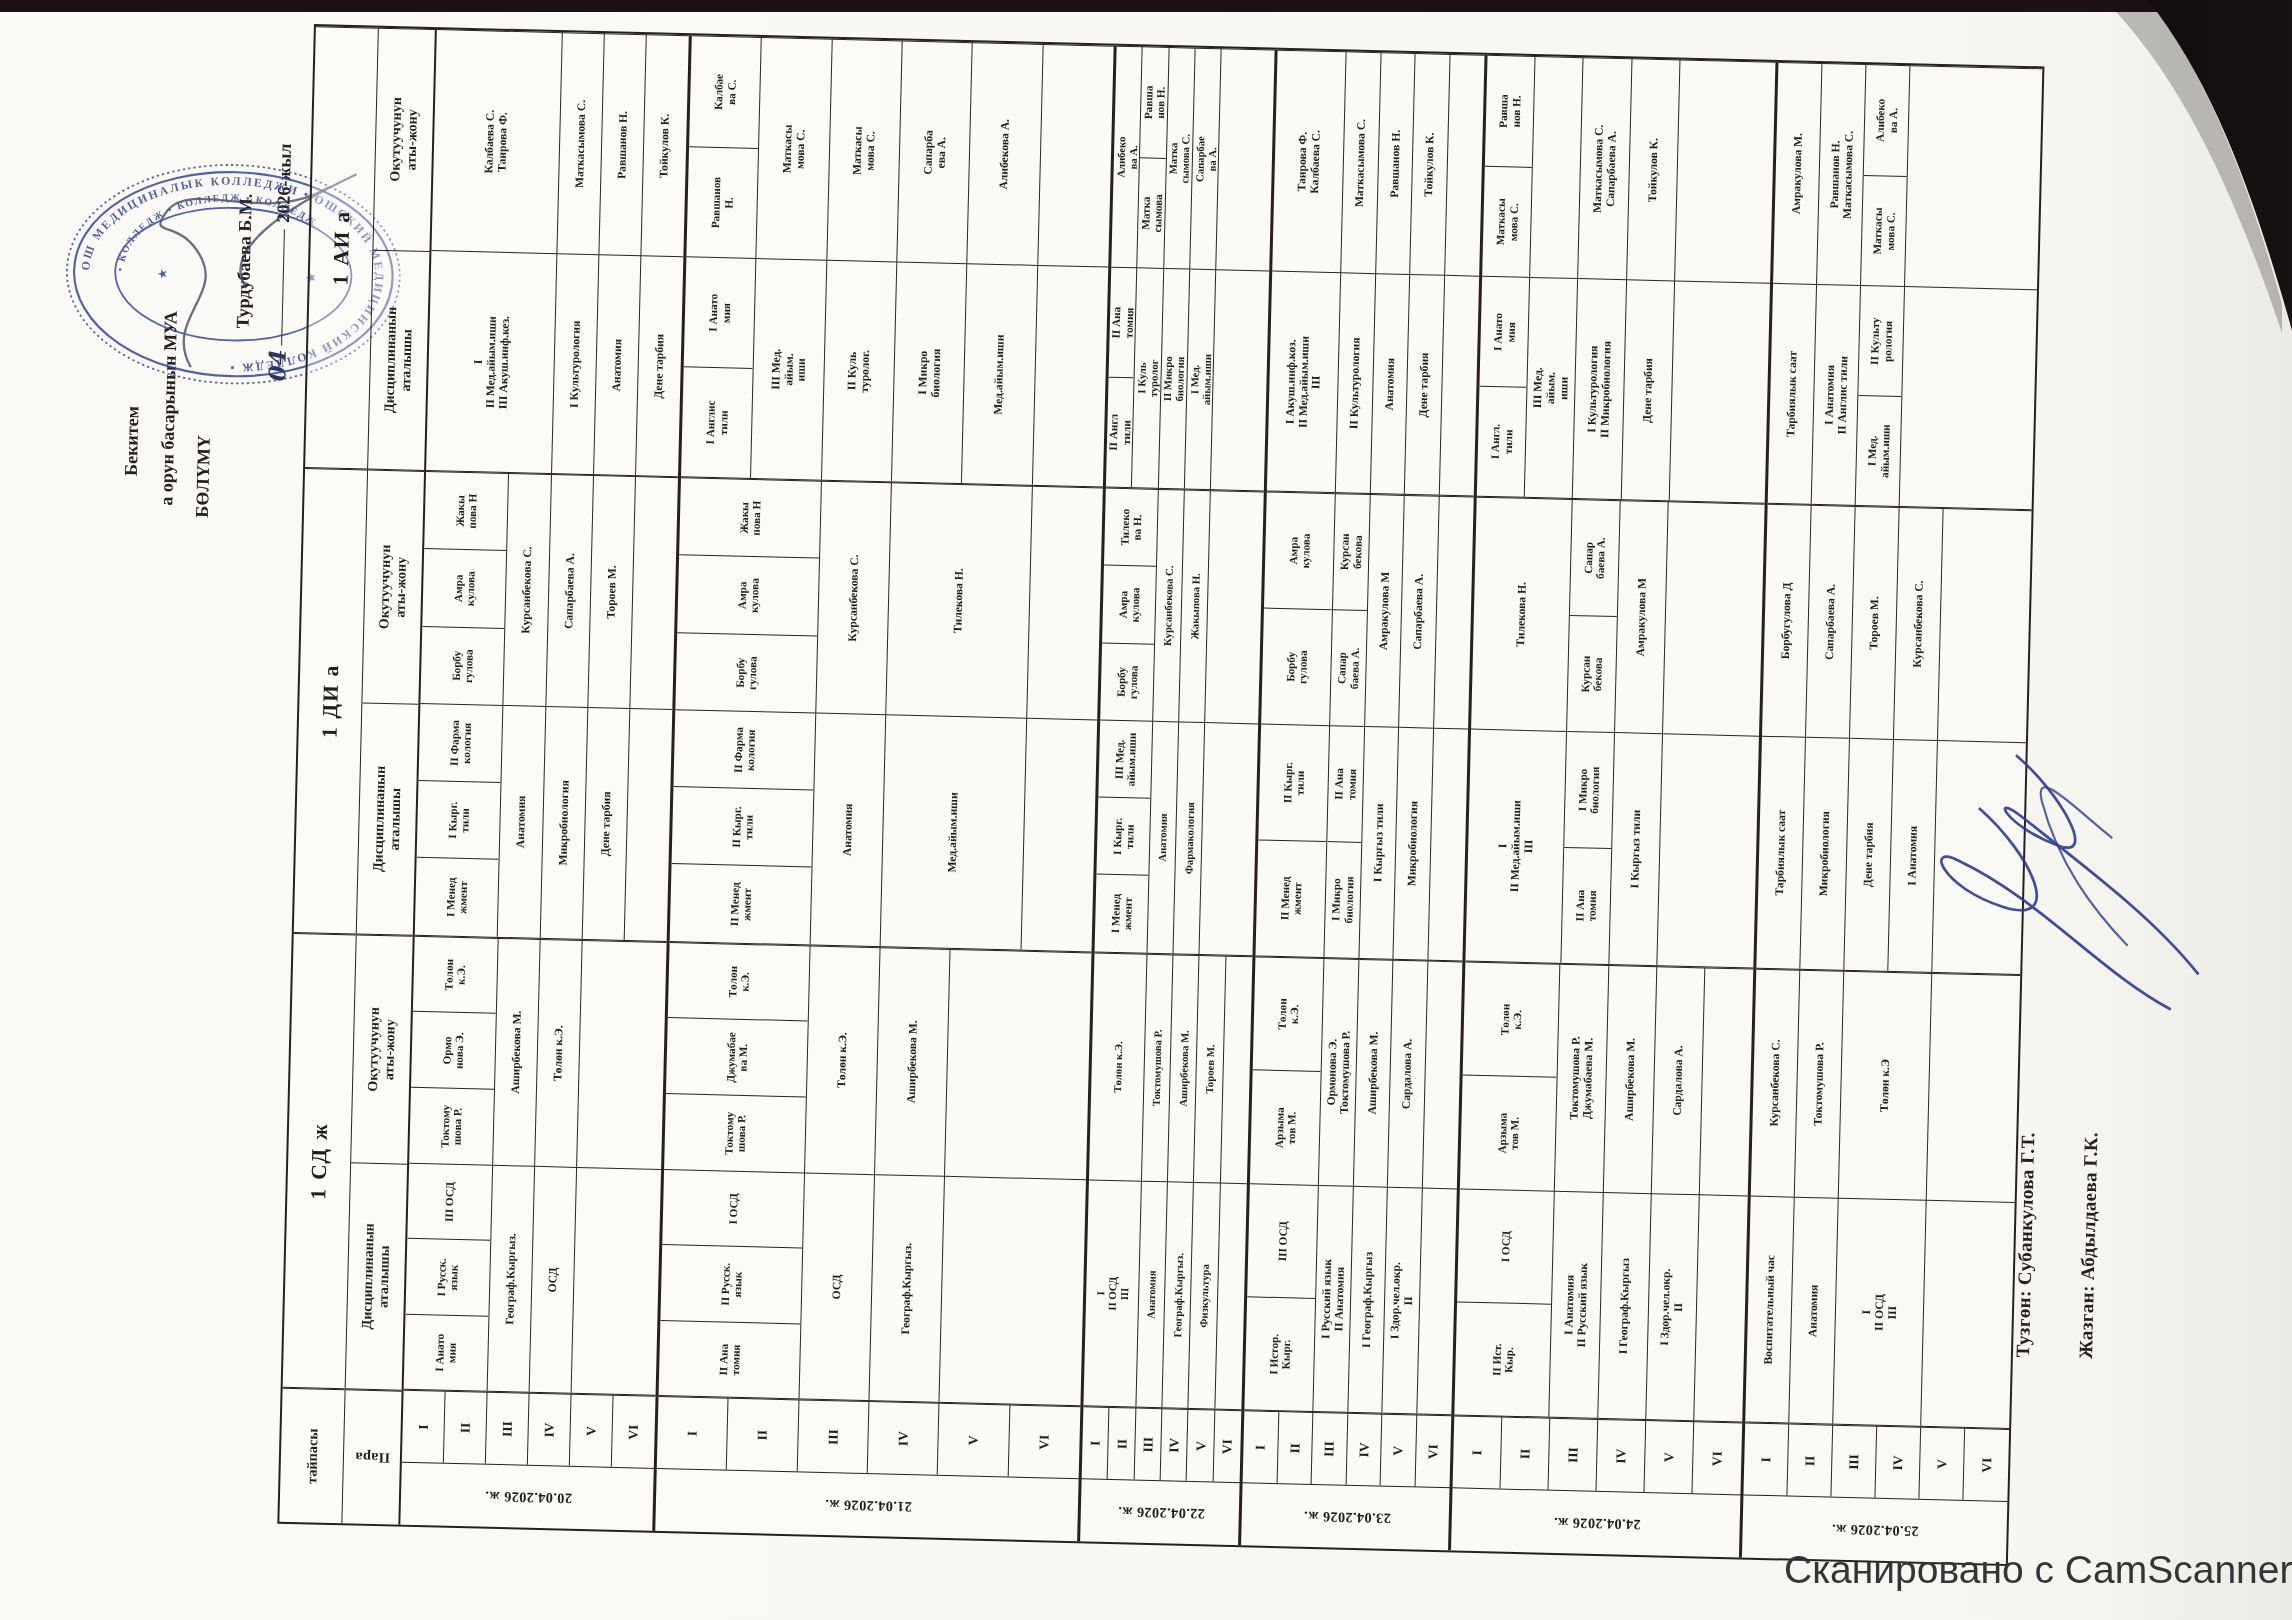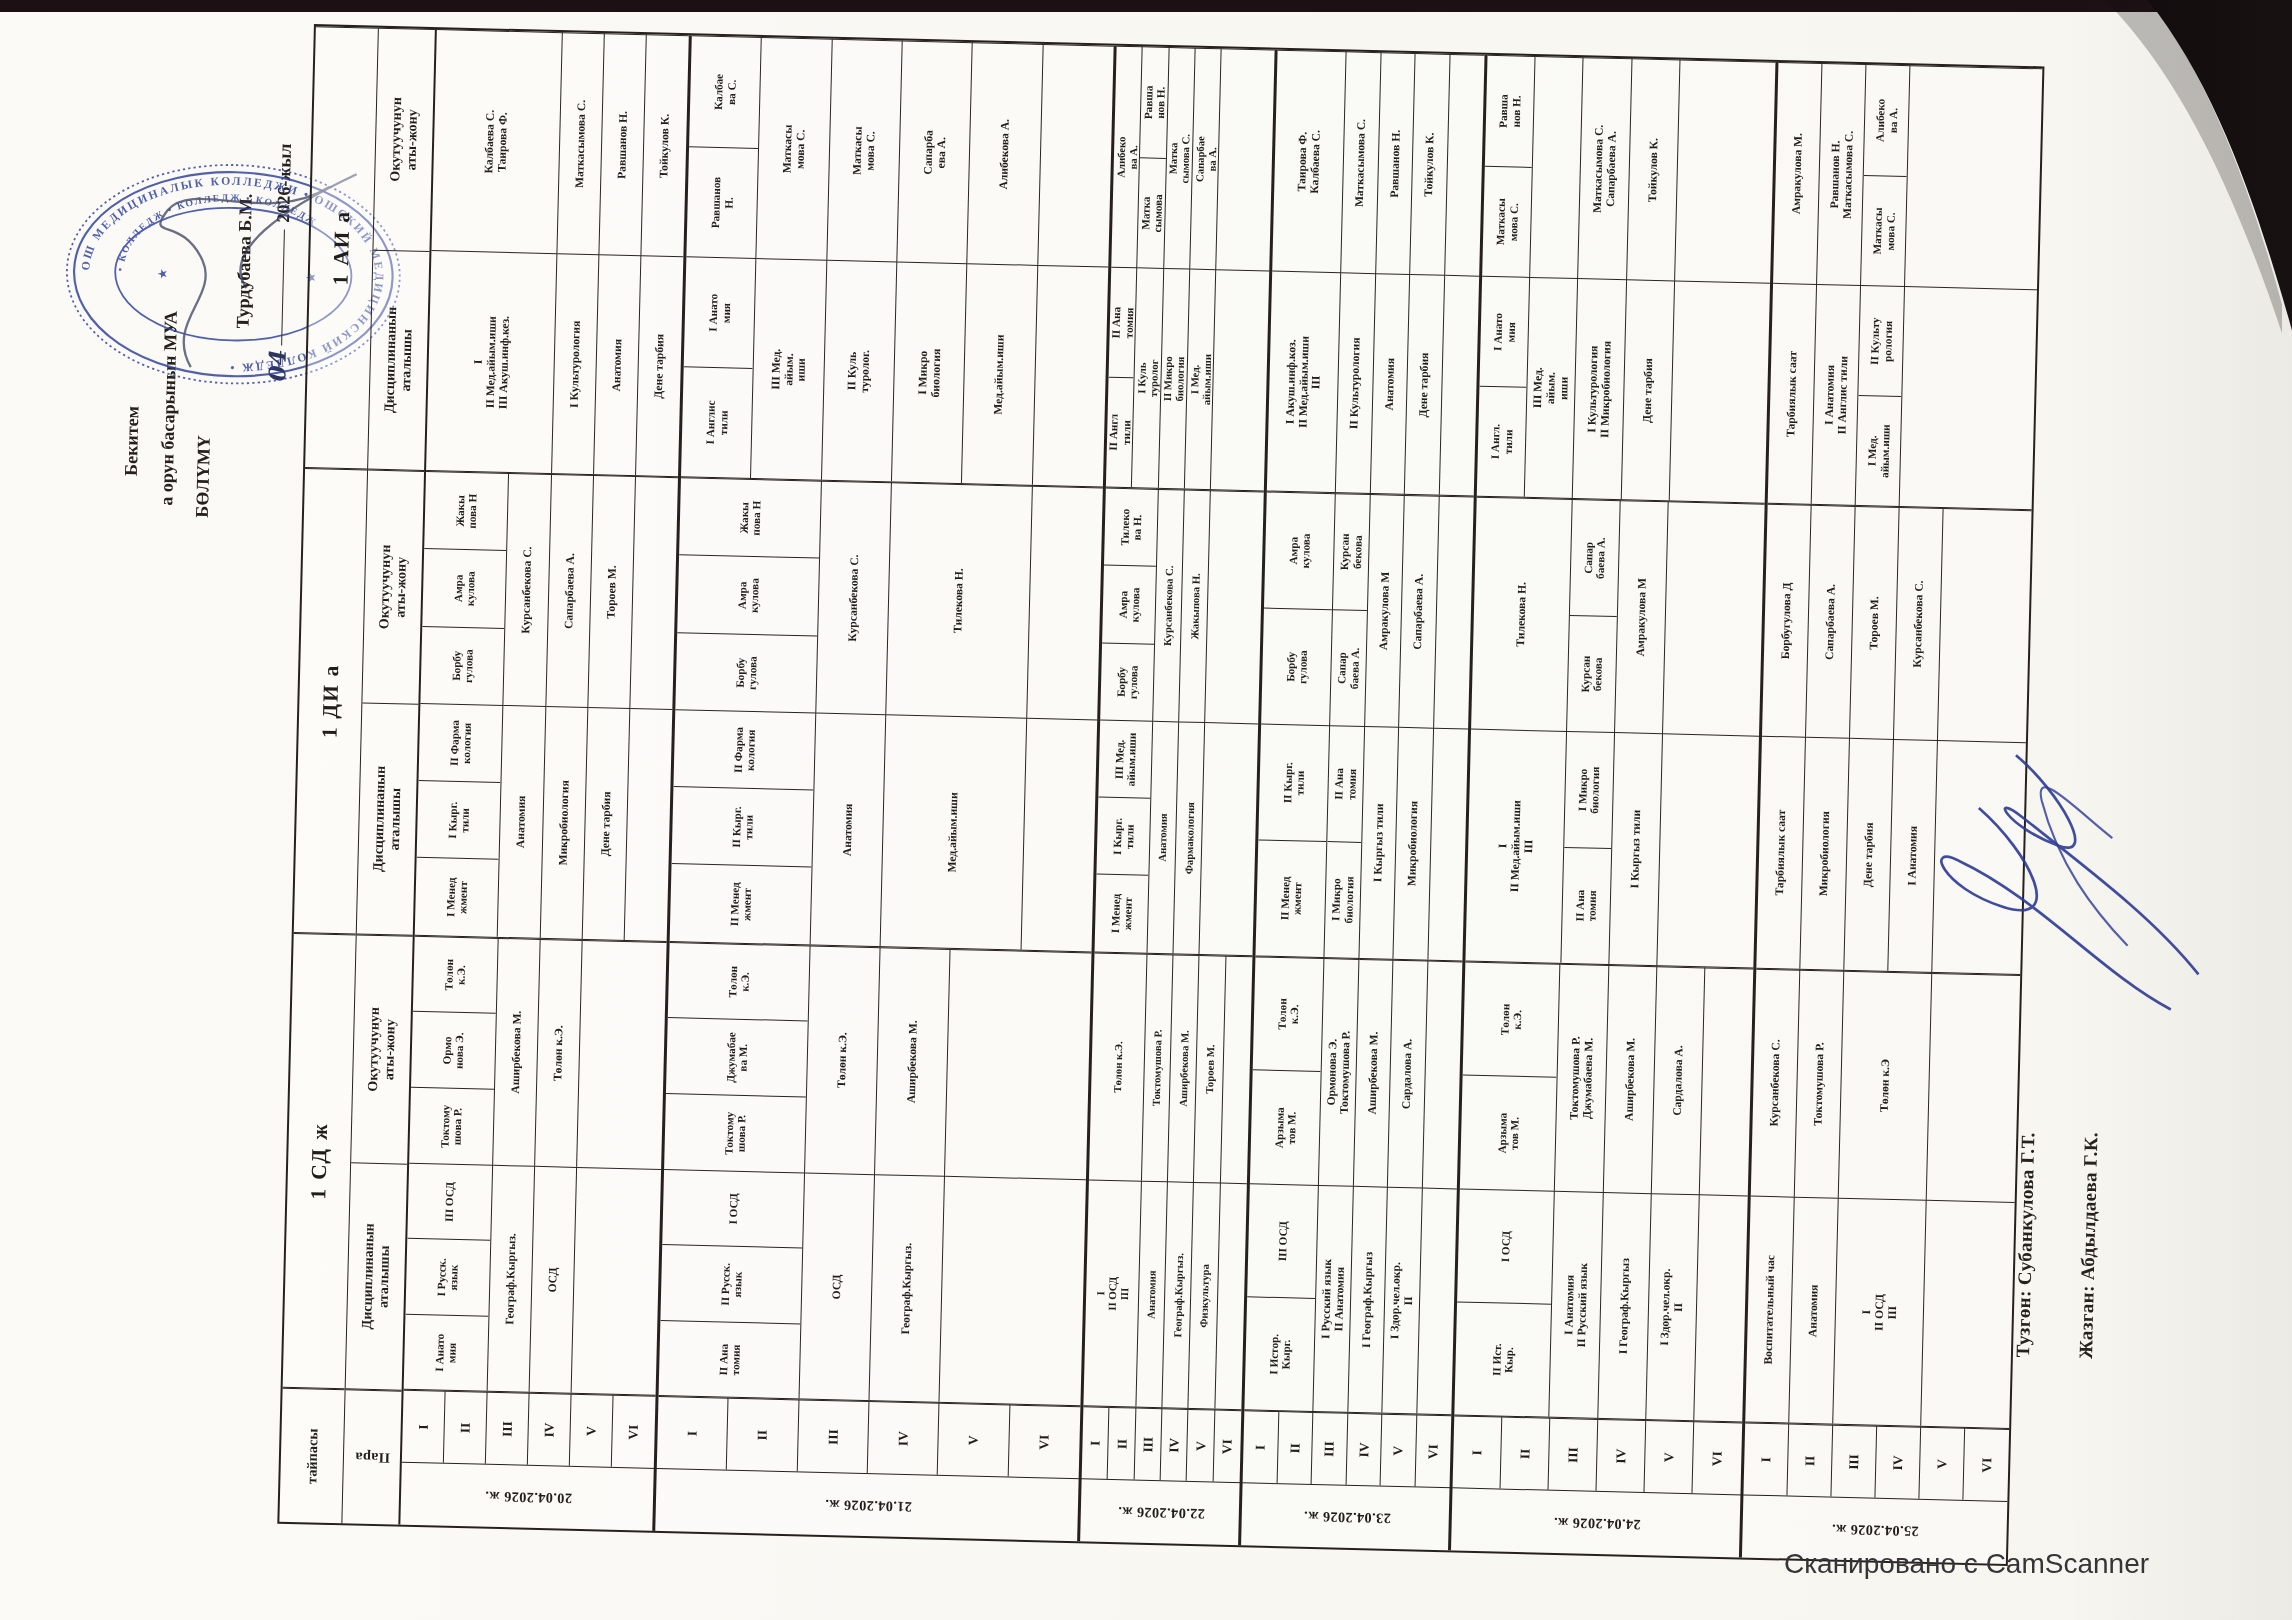--- a/index.html
+++ b/index.html
@@ -46,21 +46,21 @@
   .chead .txt{font-size:14px;}
   .colstack{display:flex;flex-direction:column;box-sizing:border-box;}
   .vtext{transform:rotate(-90deg);white-space:nowrap;font-weight:bold;font-size:14.3px;letter-spacing:0.4px;}
   .para-cell .txt{font-size:13.4px;}
   .date-cell{border-right:1.6px solid #26211d;}
 
   
   .topstrip{position:absolute;left:0;top:0;width:2293px;height:11.6px;background:#1c1014;}
   .cornerblob{position:absolute;right:0;top:0;}
   .edgeshade{position:absolute;right:0;top:0;width:224px;height:1620px;background:linear-gradient(90deg,rgba(110,100,90,0),rgba(110,100,90,.08));pointer-events:none;}
-  .camscanner{position:absolute;left:1784px;top:1548px;font-family:"Liberation Sans",sans-serif;font-size:28px;font-weight:500;color:#353537;}
+  .camscanner{position:absolute;left:1784px;top:1548px;font-family:"Liberation Sans",sans-serif;font-size:39px;font-weight:500;color:#353537;}
 </style>
 </head>
 <body>
 
 <div class="scene">
   <div class="sheet">
     <div class="content">
 
       <div class="approval">
         <div class="l1">Бекитем</div>

